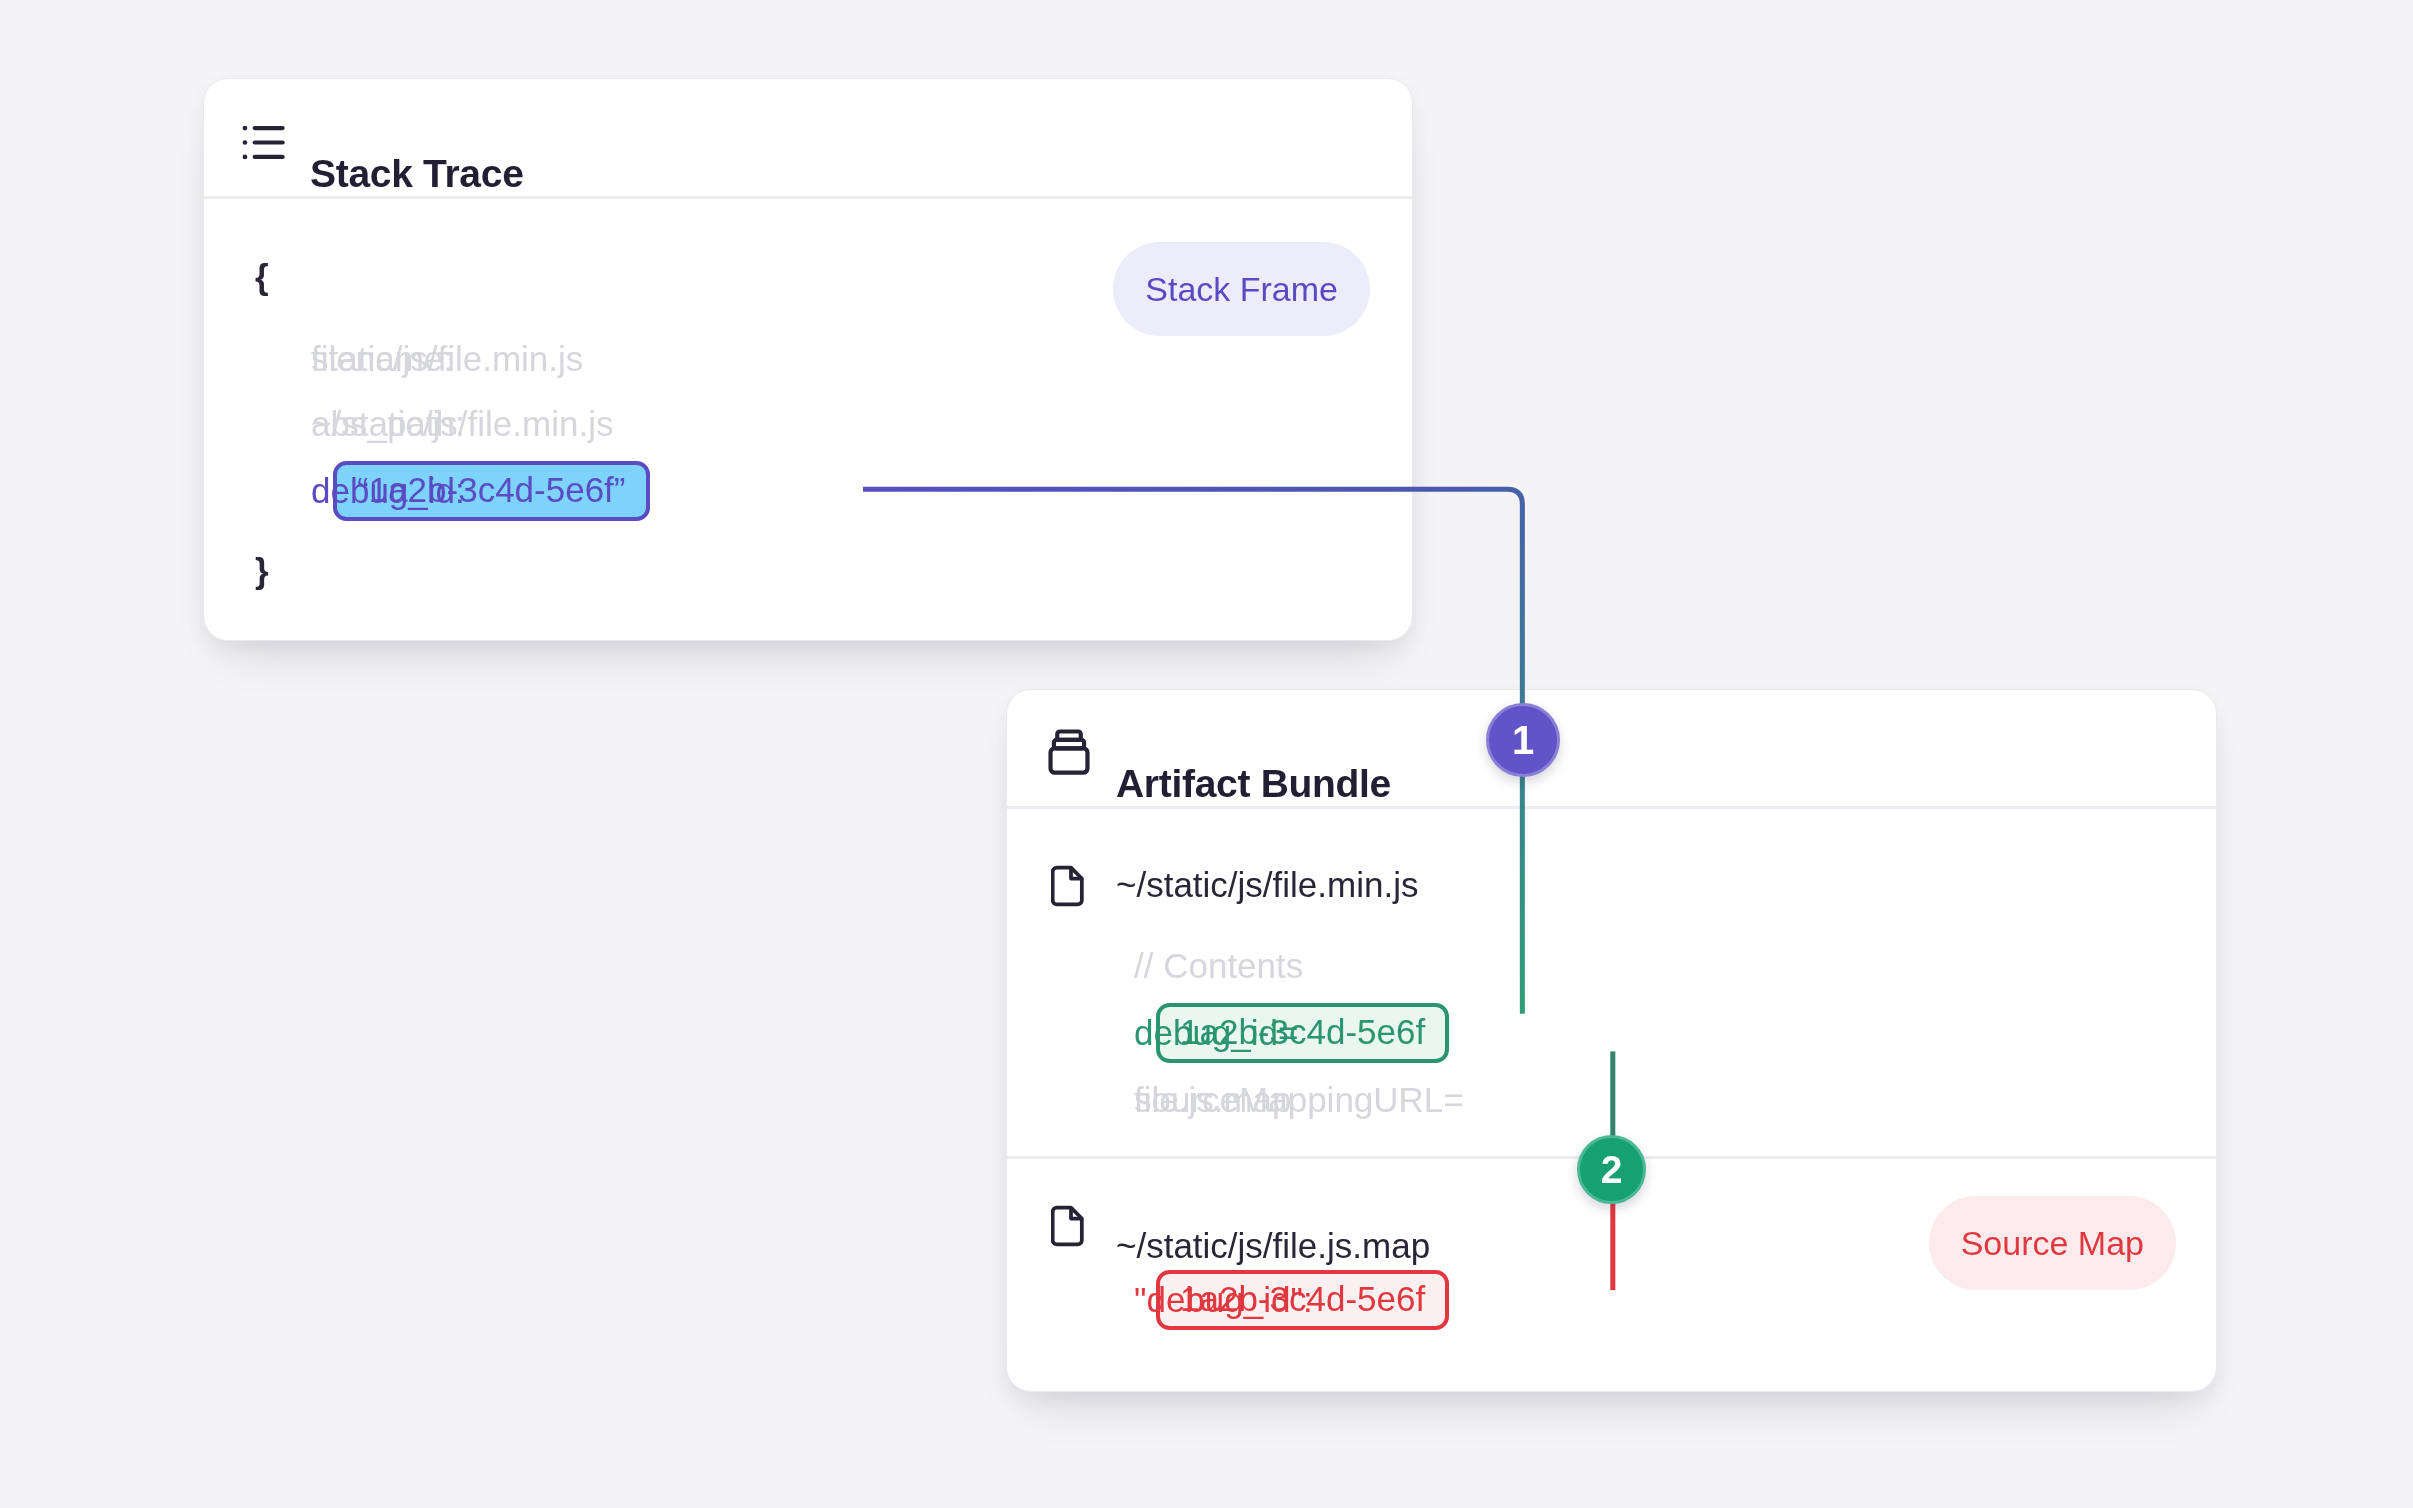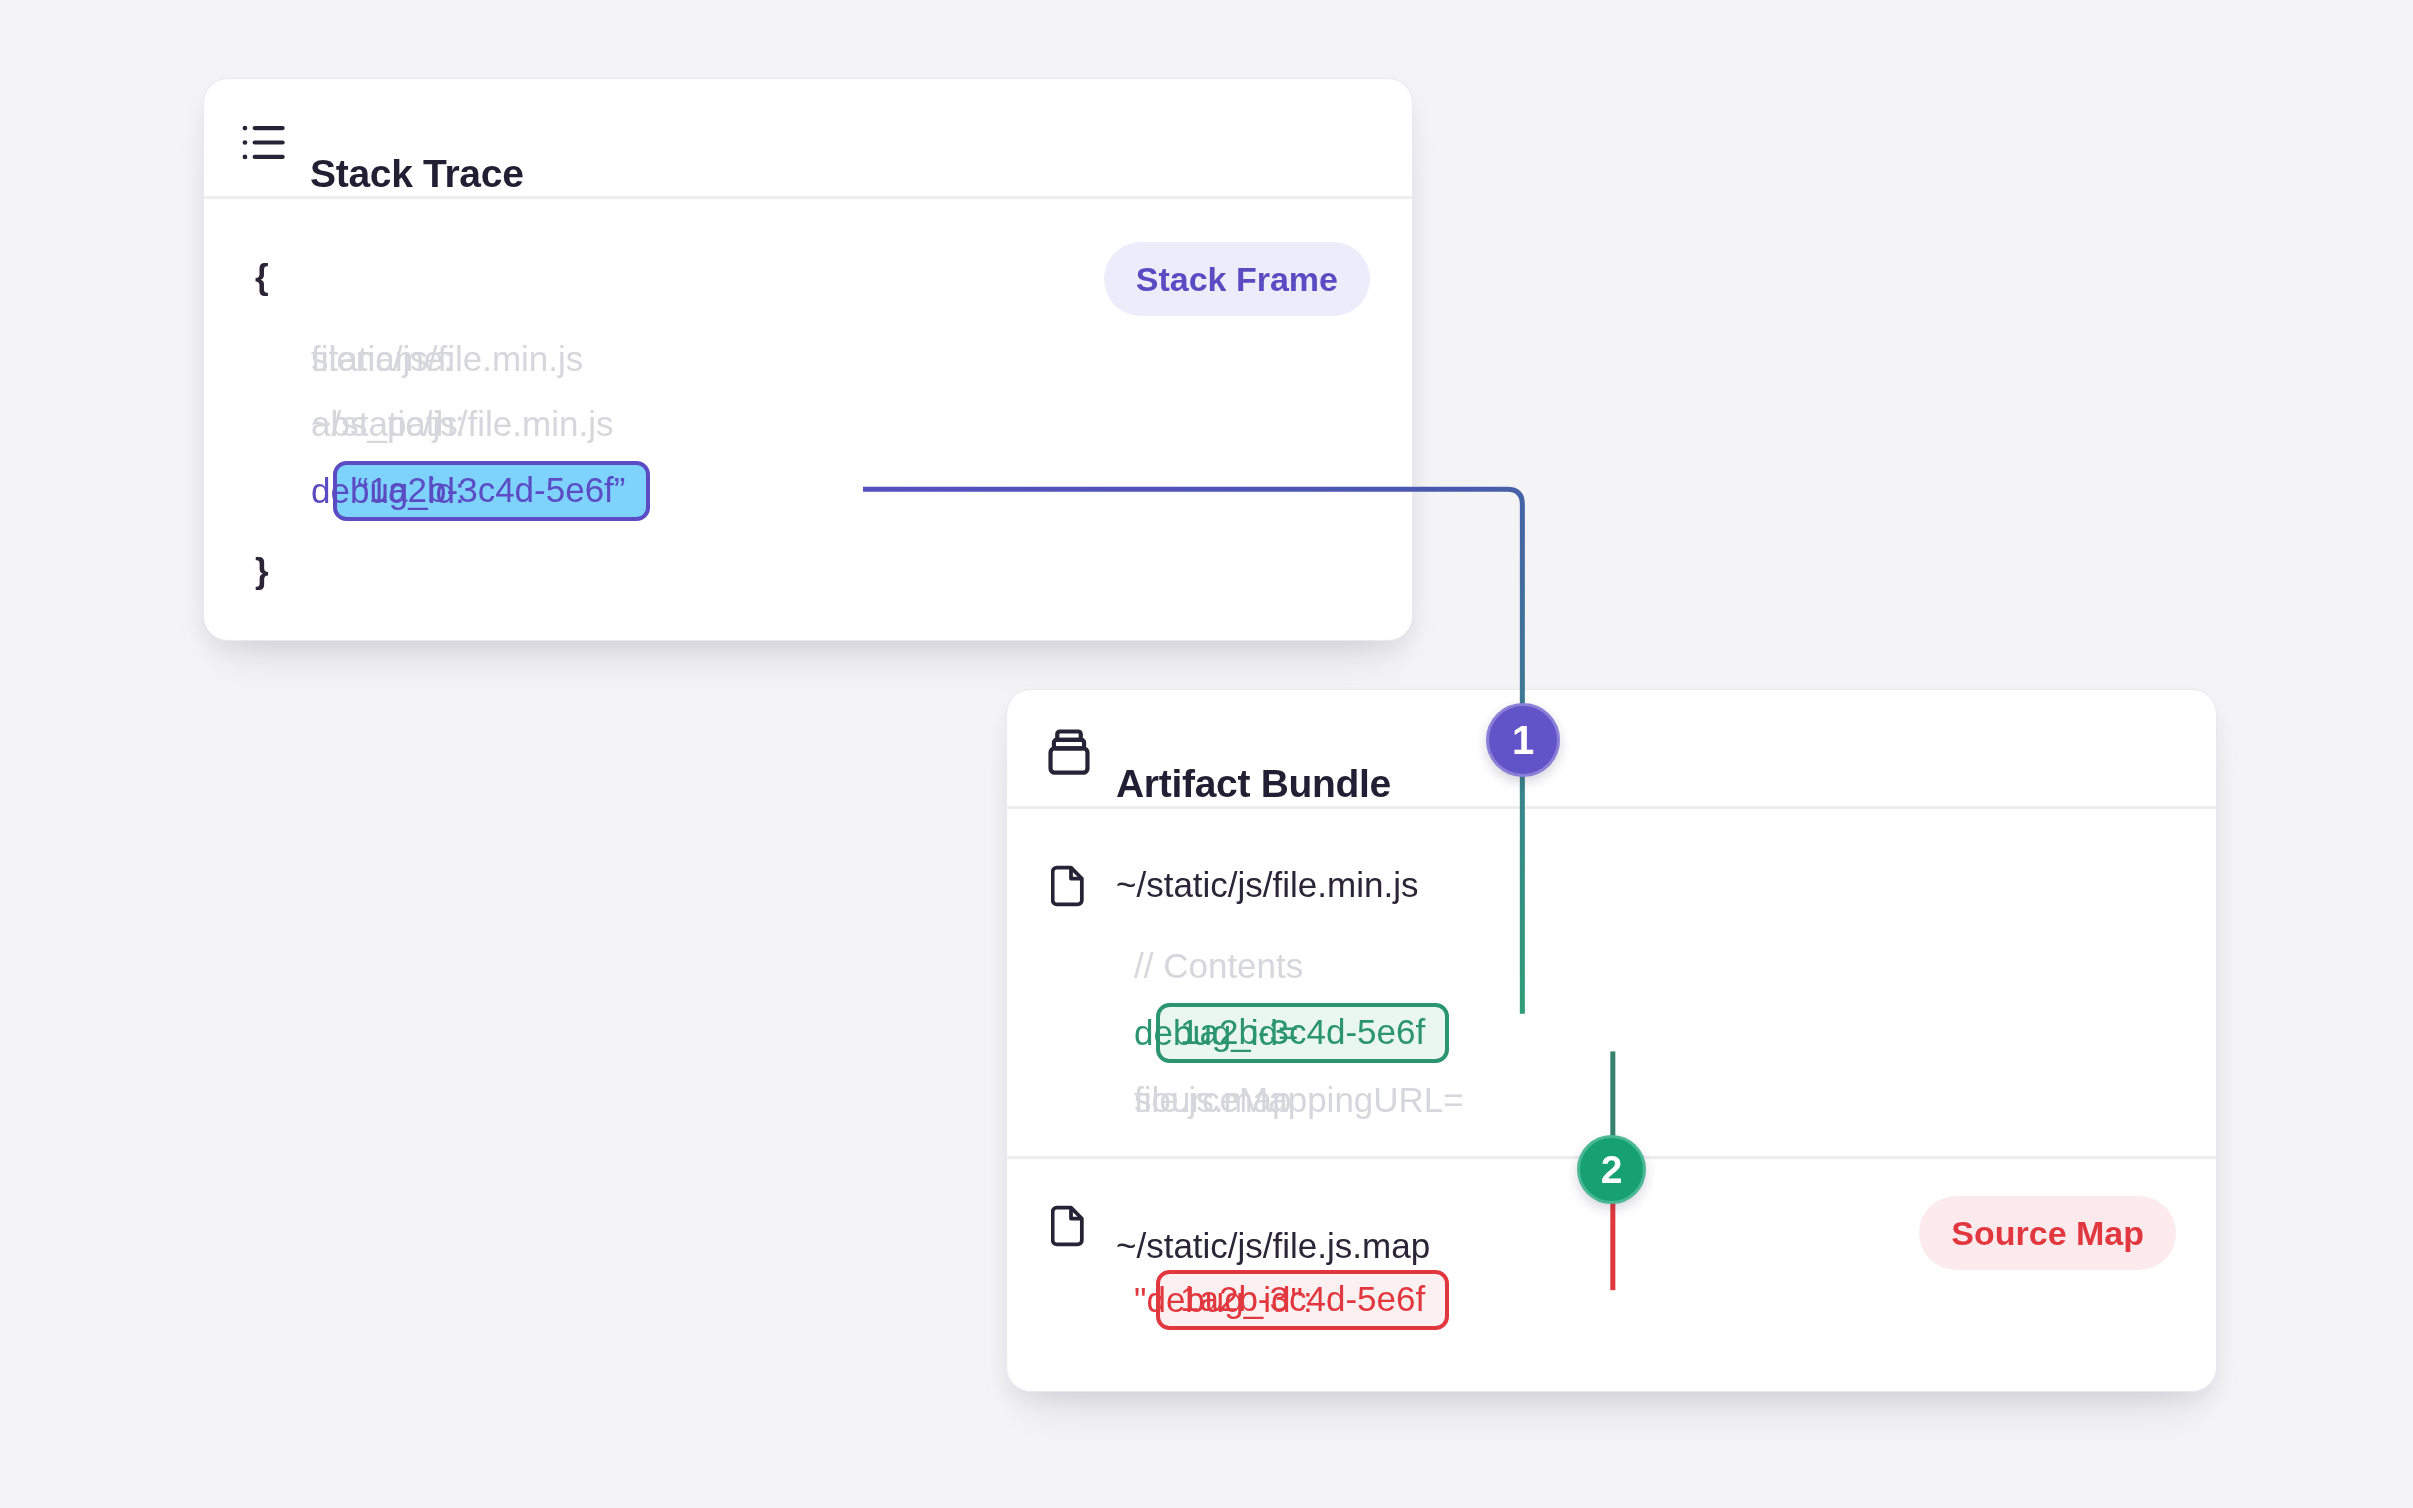--- a/index.html
+++ b/index.html
@@ -65,23 +65,23 @@
     white-space: nowrap;
   }
   .value-box.purple { border-color: #5b4cc4; background: #7dd3fc; color: #5b4cc4; }
   .value-box.green  { border-color: #2a9570; background: #eaf6f0; color: #2a9570; }
   .value-box.red    { border-color: #e1383f; background: #fdf0f0; color: #e1383f; }
 
   
   .badge {
     z-index: 1;
     display: flex; align-items: center;
-    height: 64px; padding: 5px 32px;
+    height: 64px; padding: 15px 32px;
     border-radius: 837px;
-    font-size: 34px; font-weight: 700;
+    font-size: 34px; font-weight: 400;
     white-space: nowrap;
   }
   .badge.lavender { background: #edecfa; color: #5a4bc2; }
   .badge.mint     { background: #e3f4ec; color: #2a9d70; }
   .badge.rose     { background: #fdeaec; color: #e1383f; }
 
   .file-icon { z-index: 1; color: #272337; }
 
   
   svg.connectors {

